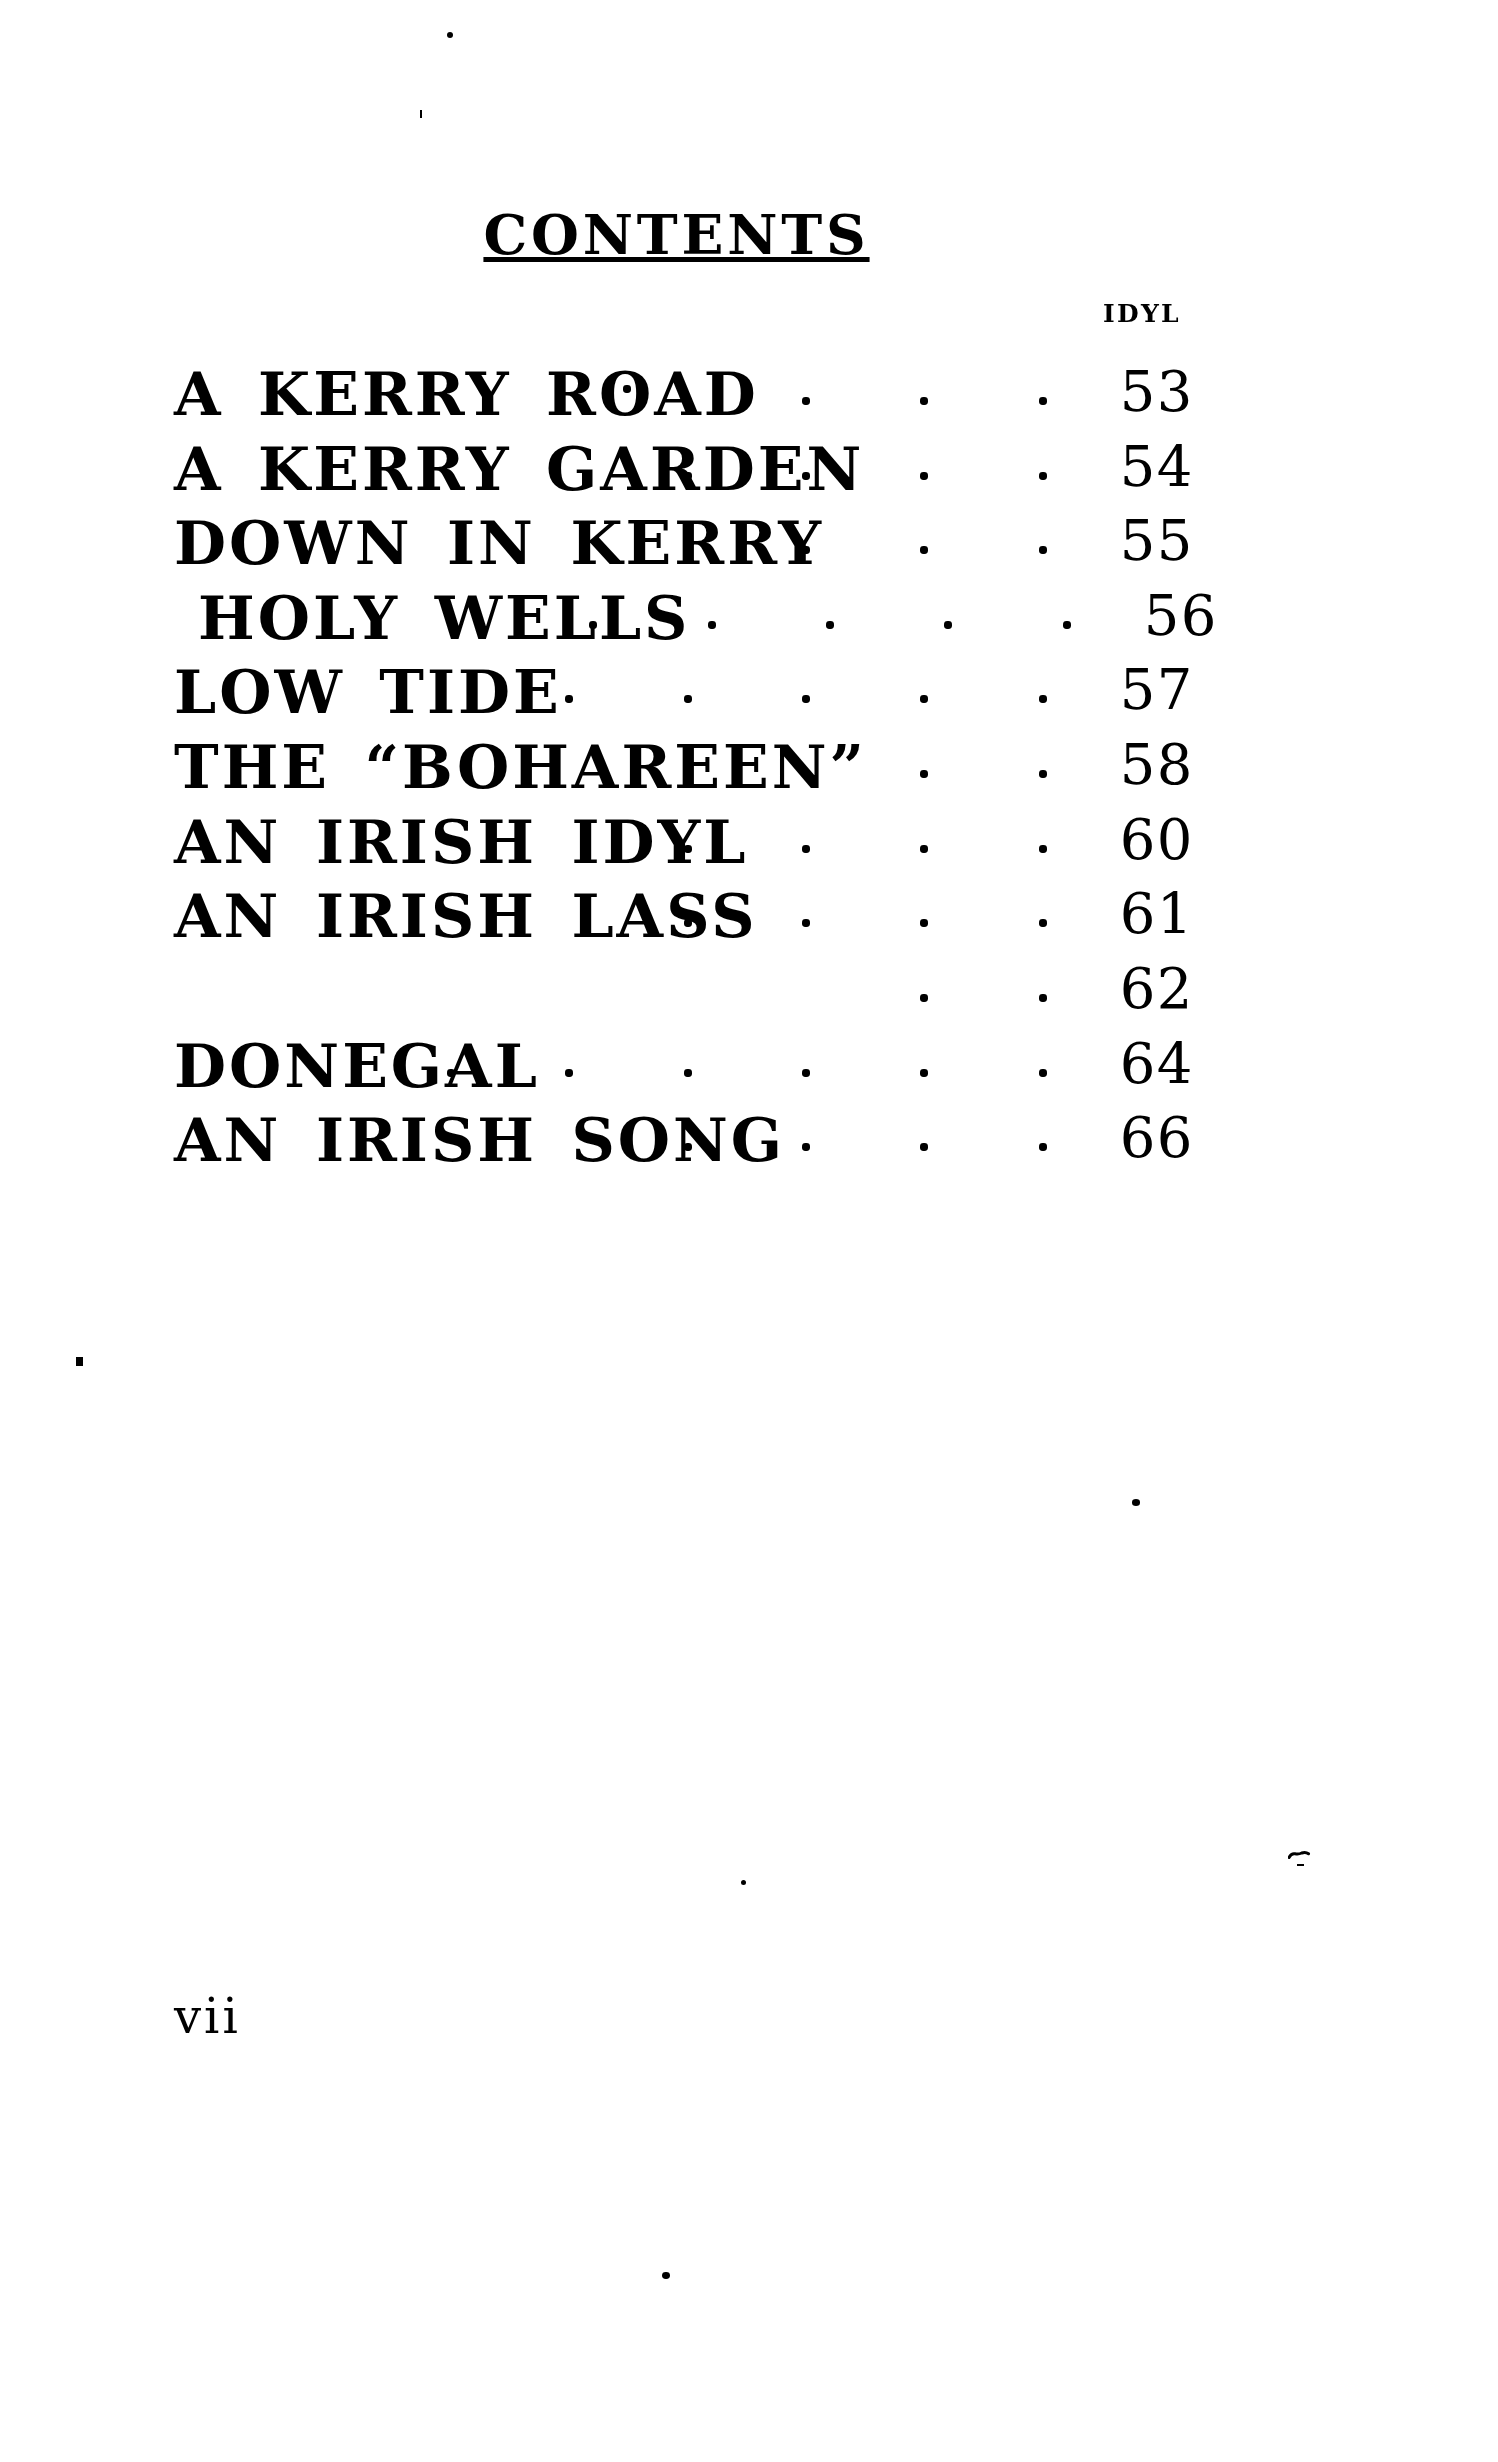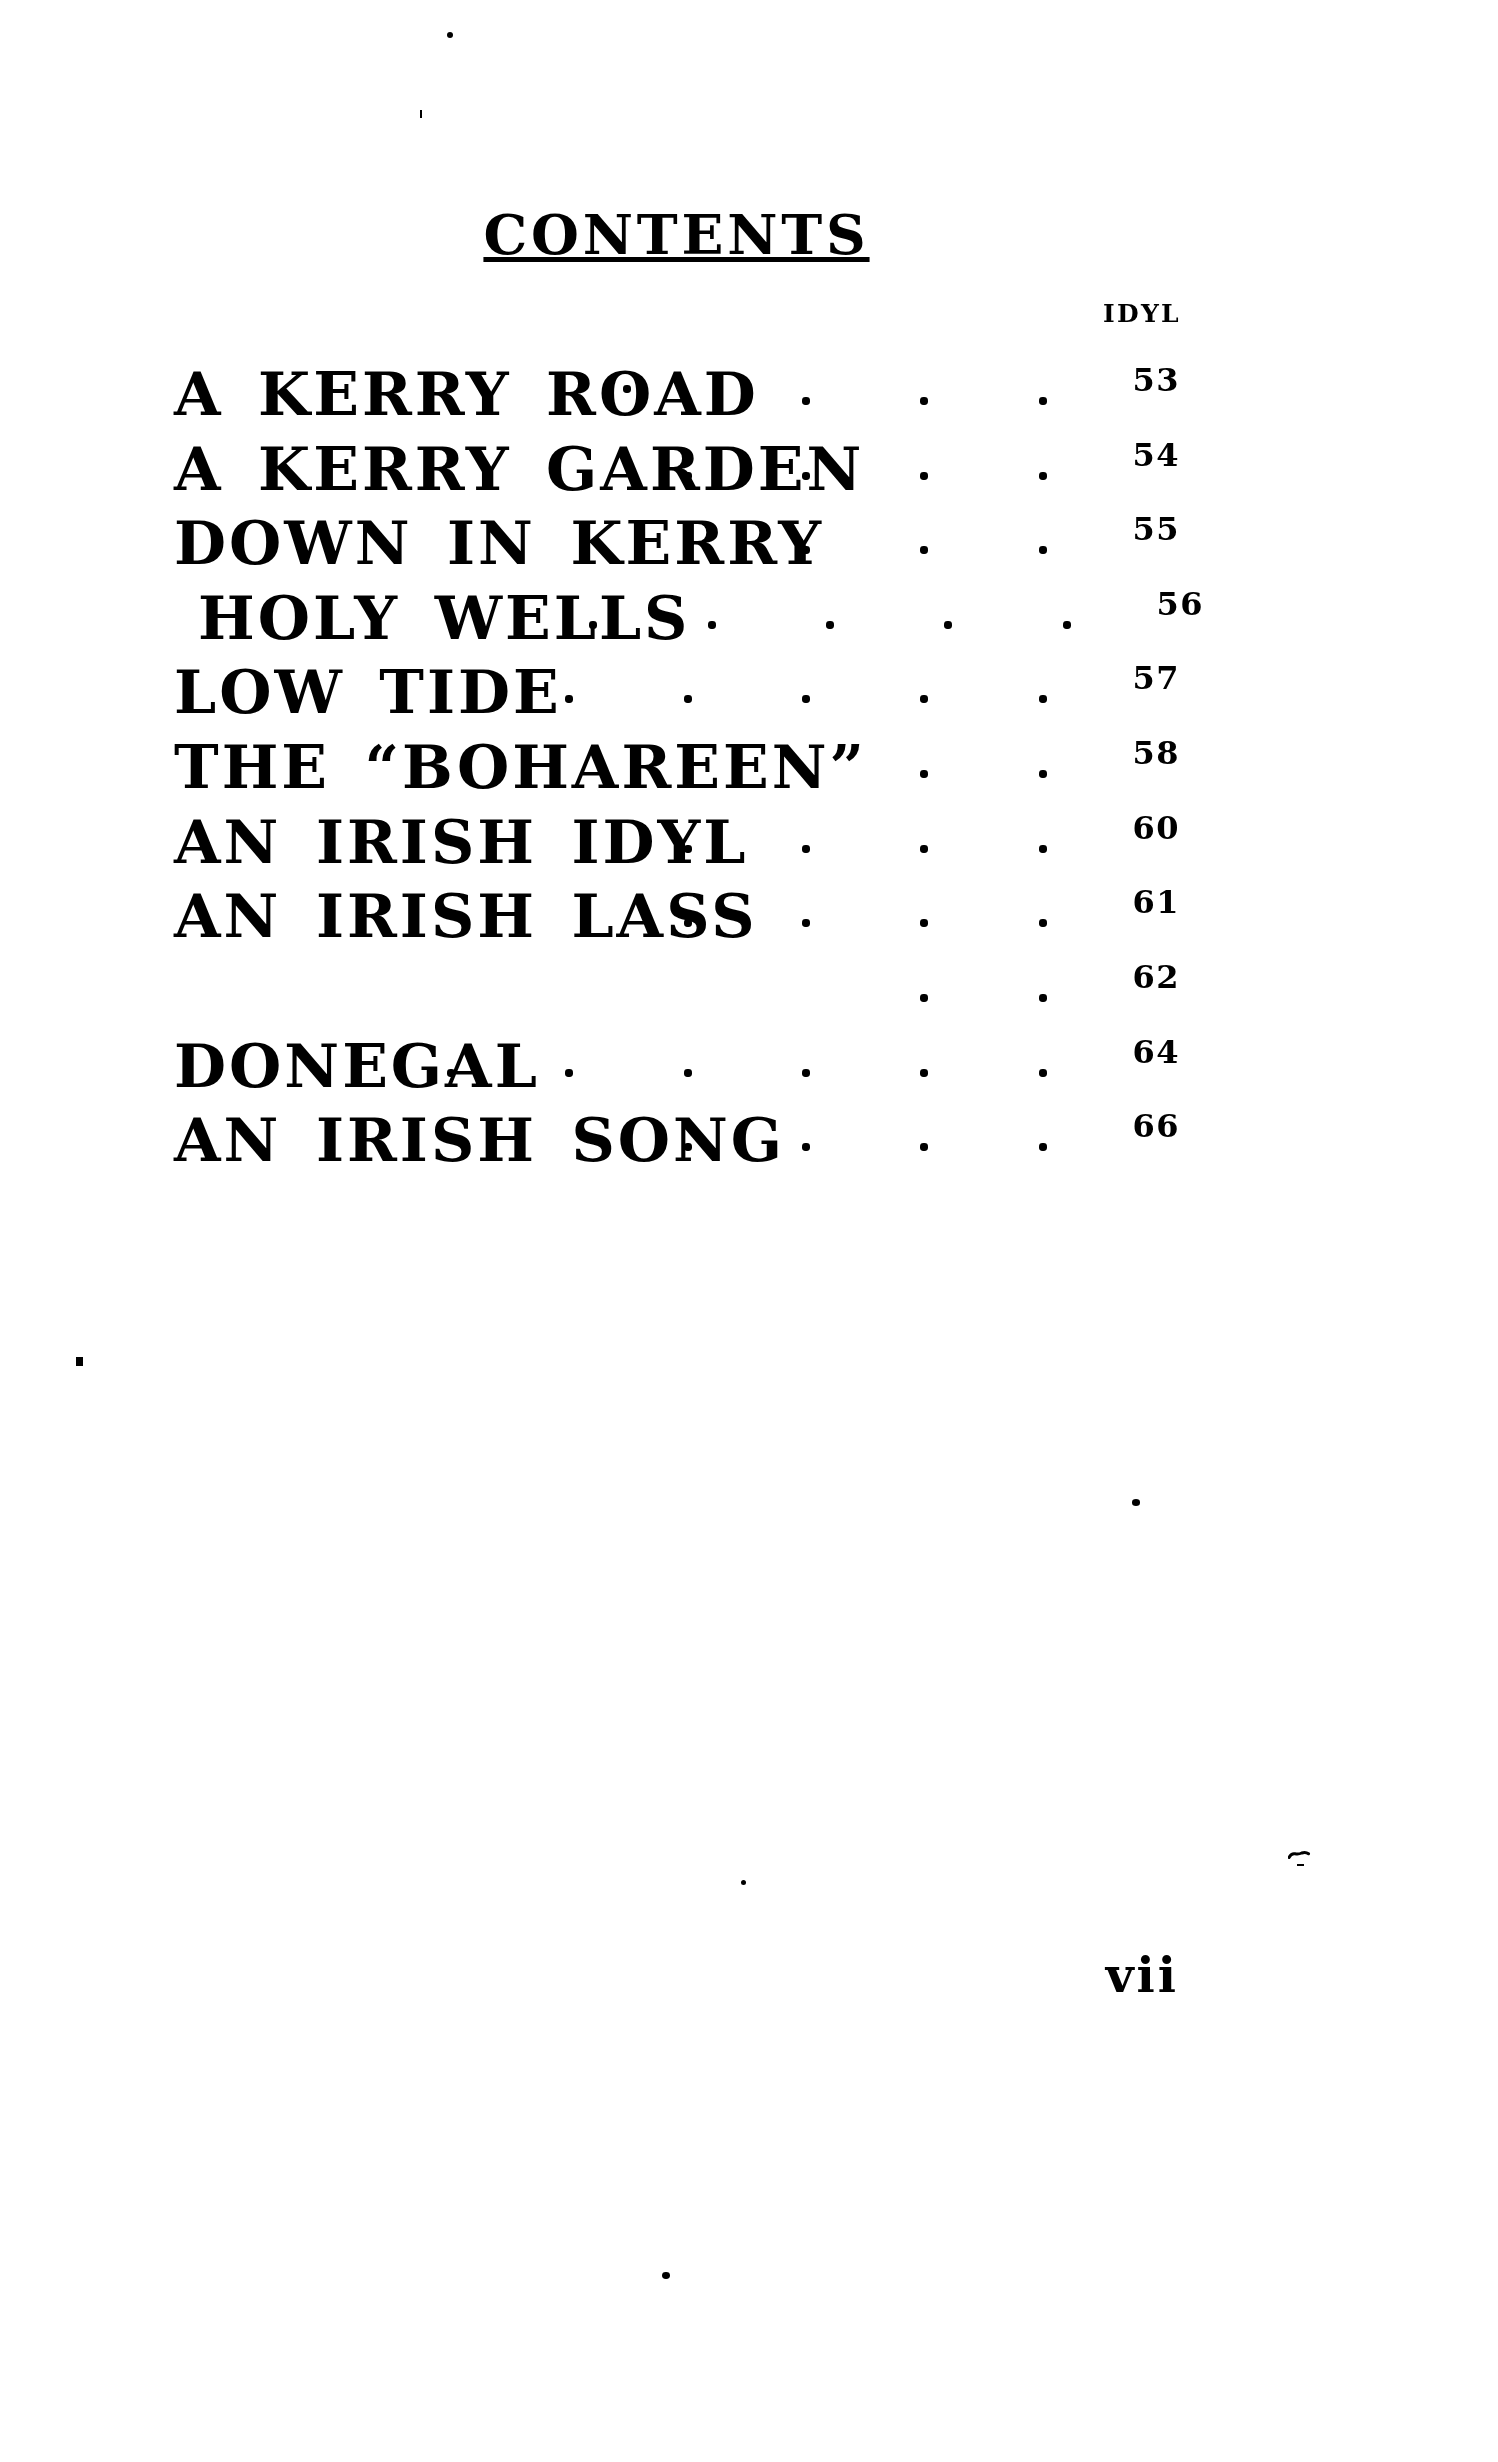--- a/index.html
+++ b/index.html
@@ -30,37 +30,37 @@
     line-height: 1;
   }
   .toc-row { position: absolute; left: 0; width: 100%; height: 55px; }
   .toc-label {
     position: absolute; left: 174px; top: 0;
     font-size: 60px; font-weight: 700;
     letter-spacing: 3px; word-spacing: 10.6px;
     line-height: 1; white-space: nowrap;
   }
   .toc-page {
-    position: absolute; right: 319px; top: 0;
-    font-size: 32px; font-weight: 700;
+    position: absolute; right: 305px; top: 0;
+    font-size: 56px; font-weight: 400;
     letter-spacing: 1.5px;
     line-height: 1;
   }
   .leader-dot {
     position: absolute;
     width: 7.6px; height: 7.6px;
     background: #000; border-radius: 45%;
   }
   .artifact { position: absolute; background: #000; }
   .artifact.round { border-radius: 50%; }
   .folio {
     position: absolute;
-    top: 1951px; left: 174px; width: 1005px;
-    text-align: right;
-    font-size: 48px; font-weight: 700;
+    top: 1992px; left: 174px; width: 1005px;
+    text-align: left;
+    font-size: 48px; font-weight: 400;
     letter-spacing: 3px;
     line-height: 1;
   }
   .squiggle { position: absolute; }
 </style>
 </head>
 <body>
 
 <div class="page">
 

